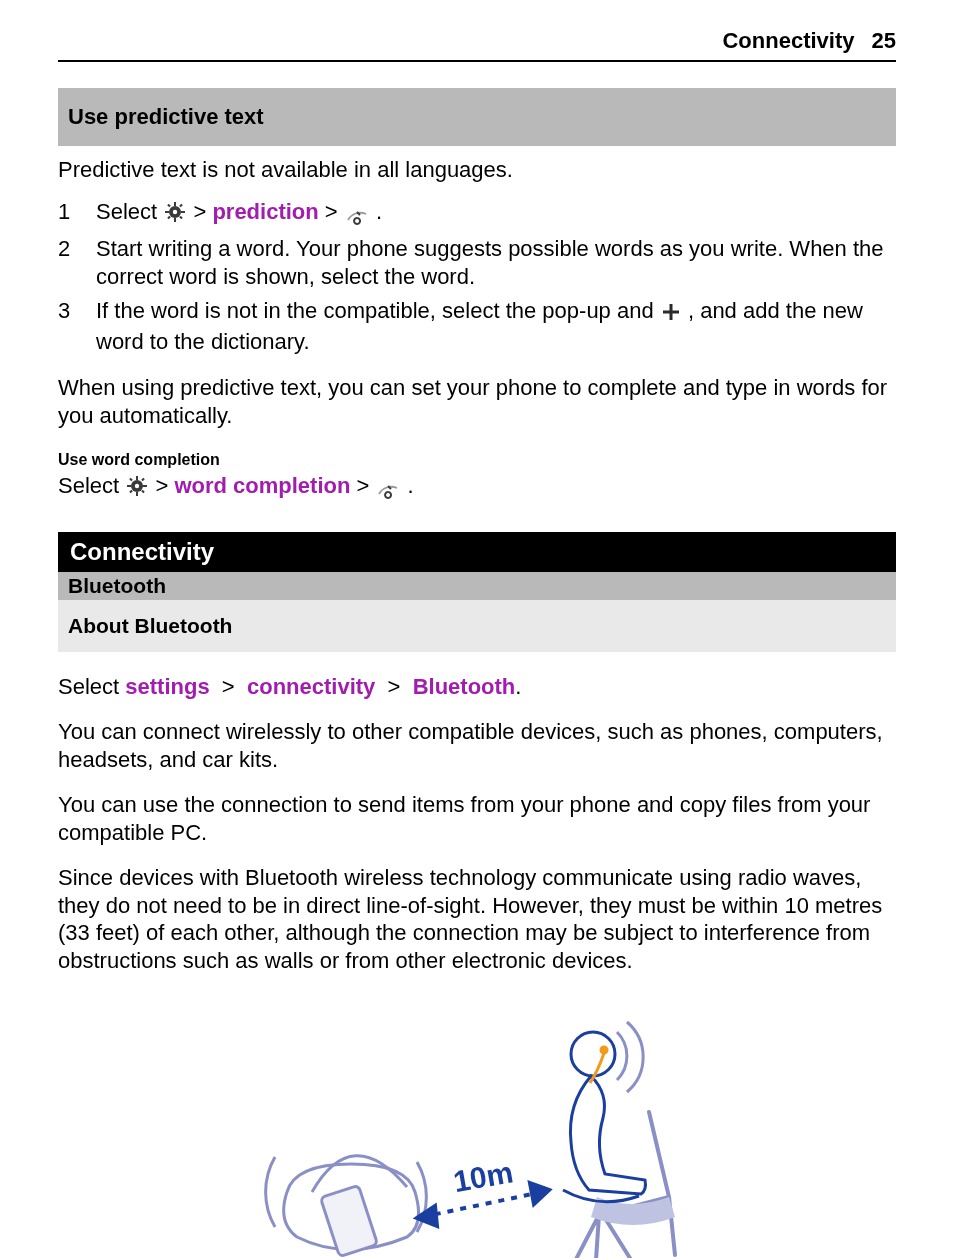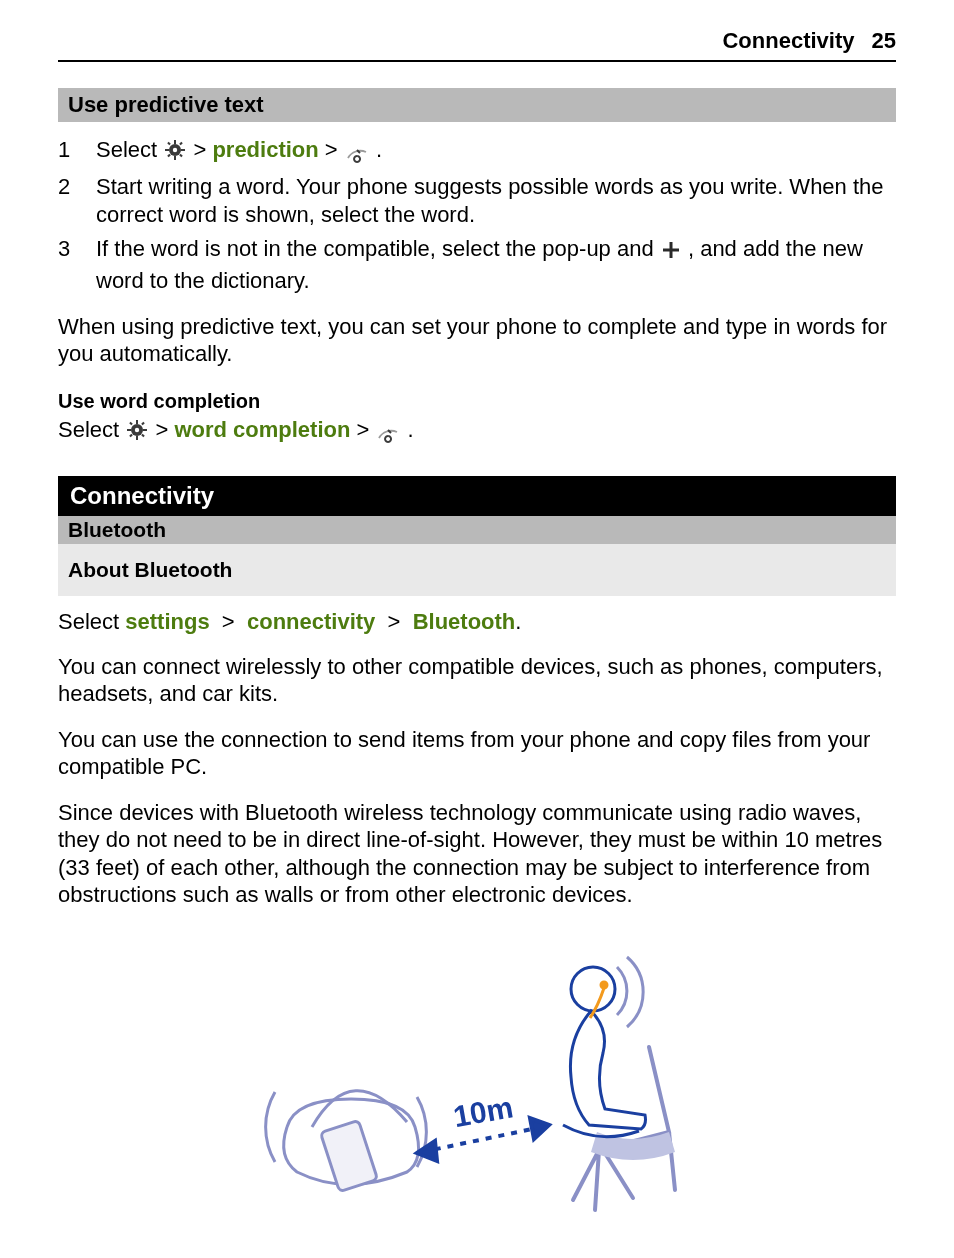--- a/index.html
+++ b/index.html
@@ -1,45 +1,46 @@
 <!DOCTYPE html>
 <html><head>
 <meta charset="utf-8">
 <style>
   html,body{margin:0;padding:0;background:#fff;color:#000;font-family:"Segoe UI","Nokia Pure",Arial,sans-serif;}
   .page{width:954px;height:1258px;position:relative;box-sizing:border-box;padding:28px 58px 0 58px;}
   .running-head{display:flex;justify-content:flex-end;align-items:baseline;font-weight:700;font-size:22px;padding-bottom:6px;border-bottom:2px solid #000;}
   .running-head .pgnum{margin-left:17px;}
-  .band{margin-top:26px;background:#b9b9b9;padding:4px 10px;font-weight:800;font-size:22px;}
+  .band{margin-top:26px;background:#b9b9b9;padding:16px 10px;font-weight:800;font-size:22px;}
   .body-text{font-size:22px;line-height:1.25;margin-top:10px;}
   ol.steps{list-style:none;margin:14px 0 0 0;padding:0;font-size:22px;line-height:1.28;}
   ol.steps li{display:flex;align-items:flex-start;margin-bottom:6px;}
   ol.steps li .num{width:38px;flex:0 0 38px;}
   ol.steps li .txt{flex:1;}
-  .subhead{font-weight:800;font-size:20px;margin-top:22px;}
+  .subhead{font-weight:800;font-size:16px;margin-top:22px;}
   .chapter{margin-top:30px;background:#000;color:#fff;font-weight:800;font-size:24px;padding:6px 12px;}
   .band2{background:#b9b9b9;padding:2px 10px;font-weight:800;font-size:21px;}
   .band3{background:#e9e9e9;padding:14px 10px;font-weight:800;font-size:21px;}
-  .bold-inline{font-weight:700;color:#4d7c0f;text-align:right;}
+  .bold-inline{font-weight:700;color:#a21caf;text-align:right;}
   .select-line{font-size:22px;margin-top:4px;}
   .icon{display:inline-block;vertical-align:-3px;margin:0 2px;}
   .figure{display:flex;justify-content:center;margin-top:18px;}
   svg{overflow:visible;}
 </style>
 </head>
 <body>
 
 <div class="page">
 
   <div class="running-head">
     <span>Connectivity</span>
     <span class="pgnum">25</span>
   </div>
 
   <div class="band">Use predictive text</div>
+  <div class="body-text">Predictive text is not available in all languages.</div>
 
   <ol class="steps">
     <li>
       <span class="num">1</span>
       <span class="txt">
         <span>Select </span>
         <span class="icon">
           <svg width="20" height="20" viewBox="0 0 20 20">
               <g fill="#3a3a3a">
                 <circle cx="10" cy="10" r="6"></circle>
@@ -118,21 +119,21 @@
           <path d="M11 8 l3 3" stroke="#3a3a3a" stroke-width="2" fill="none"></path>
         </svg>
     </span>
     <span>.</span>
   </div>
 
   <div class="chapter">Connectivity</div>
   <div class="band2">Bluetooth</div>
   <div class="band3">About Bluetooth</div>
 
-  <div class="select-line" style="margin-top:13px">
+  <div class="select-line" style="margin-top:22px">
     <span>Select </span>
     <span class="bold-inline">settings</span>
     &nbsp;<span>&gt;</span>&nbsp;
     <span class="bold-inline">connectivity</span>
     &nbsp;<span>&gt;</span>&nbsp;
     <span class="bold-inline">Bluetooth</span><span>.</span>
   </div>
 
   <div class="body-text" style="margin-top:18px">You can connect wirelessly to other compatible devices, such as phones, computers, headsets, and car kits.</div>
   <div class="body-text" style="margin-top:18px">You can use the connection to send items from your phone and copy files from your compatible PC.</div>

